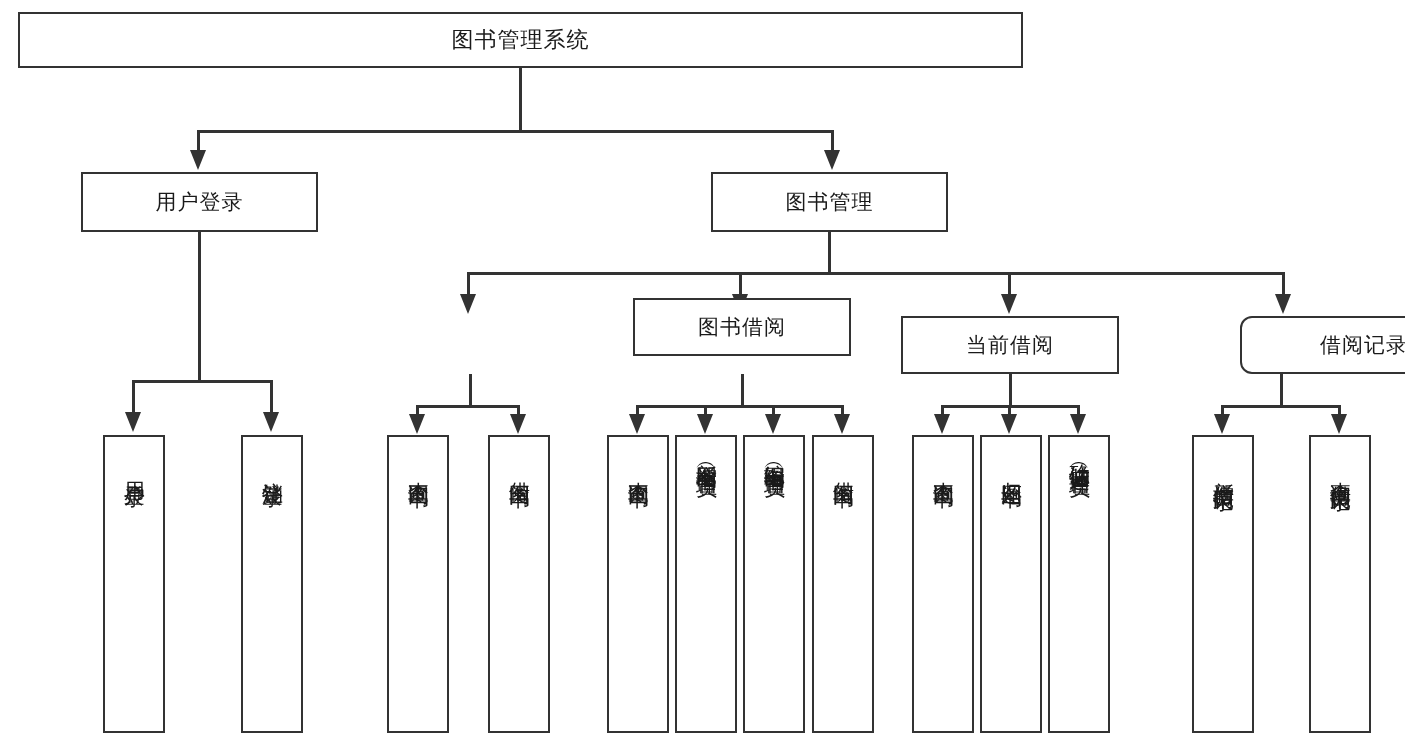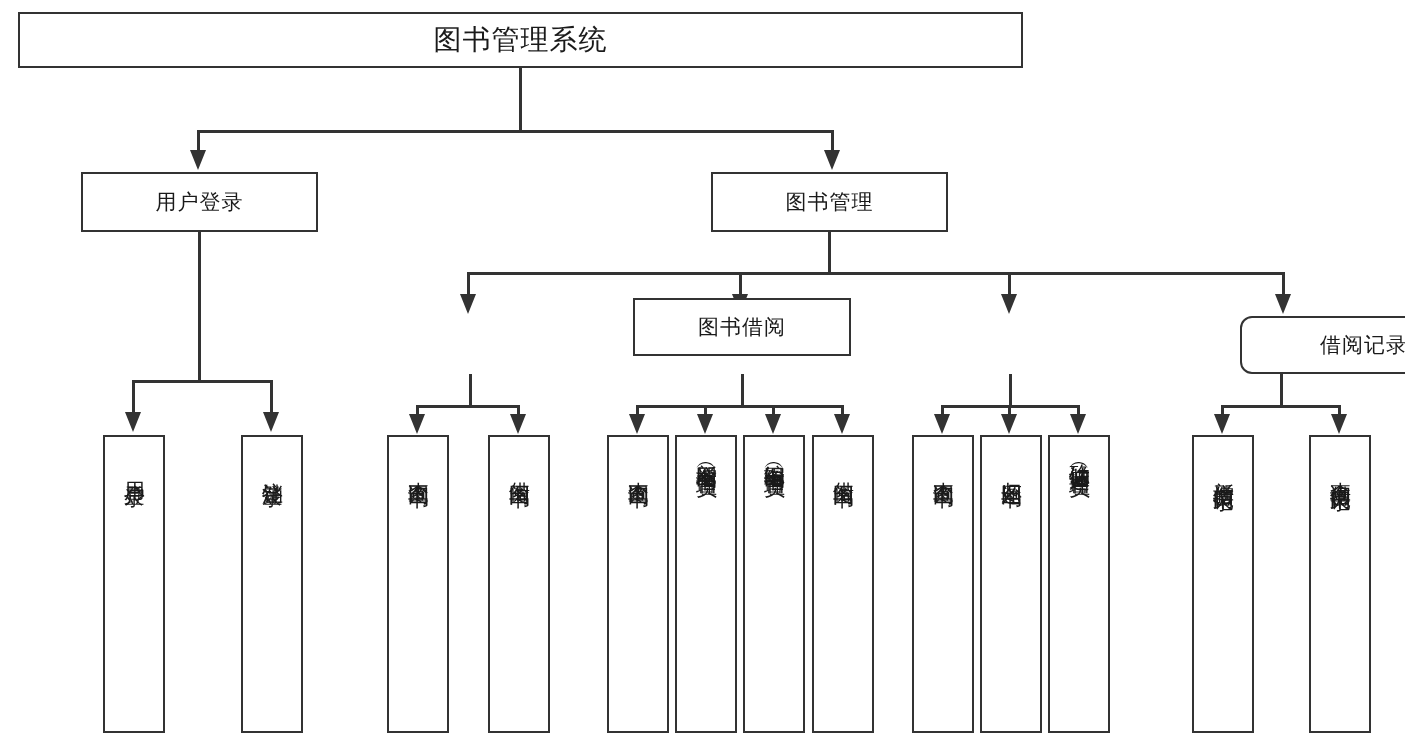--- a/index.html
+++ b/index.html
@@ -27,21 +27,21 @@
     justify-content: center;
     color: #1a1a1a;
     text-align: center;
   }
   .node.horiz {
     font-size: 21px;
     letter-spacing: 1px;
     line-height: 1.2;
   }
   .node.root {
-    font-size: 28px;
+    font-size: 22px;
     font-family: Liberation Serif, serif;
   }
   .node.vert {
     align-items: flex-start;
     justify-content: center;
     padding-top: 28px;
   }
   .vert-text {
     writing-mode: vertical-rl;
     text-orientation: upright;
@@ -120,20 +120,23 @@
   <div class="edge-v" style="left:739px; top:272px; height:24px;"></div>
   <div class="arrow-head" style="left:732px; top:294px;"></div>
   <div class="edge-v" style="left:1008px; top:272px; height:24px;"></div>
   <div class="arrow-head" style="left:1001px; top:294px;"></div>
   <div class="edge-v" style="left:1282px; top:272px; height:24px;"></div>
   <div class="arrow-head" style="left:1275px; top:294px;"></div>
 
   <div class="node horiz" style="left:633px; top:298px; width:218px; height:58px;">
     <span>图书借阅</span>
   </div>
+  <div class="node horiz" style="left:901px; top:316px; width:218px; height:58px;">
+    <span>当前借阅</span>
+  </div>
   <div class="node horiz" style="left:1240px; top:316px; width:248px; height:58px;border-radius:12px;">
     <span>借阅记录</span>
   </div>
 
   <div class="edge-v" style="left:469px; top:374px; height:34px;"></div>
   <div class="edge-h" style="left:416px; top:405px; width:104px;"></div>
   <div class="edge-v" style="left:416px; top:405px; height:12px;"></div>
   <div class="arrow-head" style="left:409px; top:414px;"></div>
   <div class="edge-v" style="left:517px; top:405px; height:12px;"></div>
   <div class="arrow-head" style="left:510px; top:414px;"></div>

